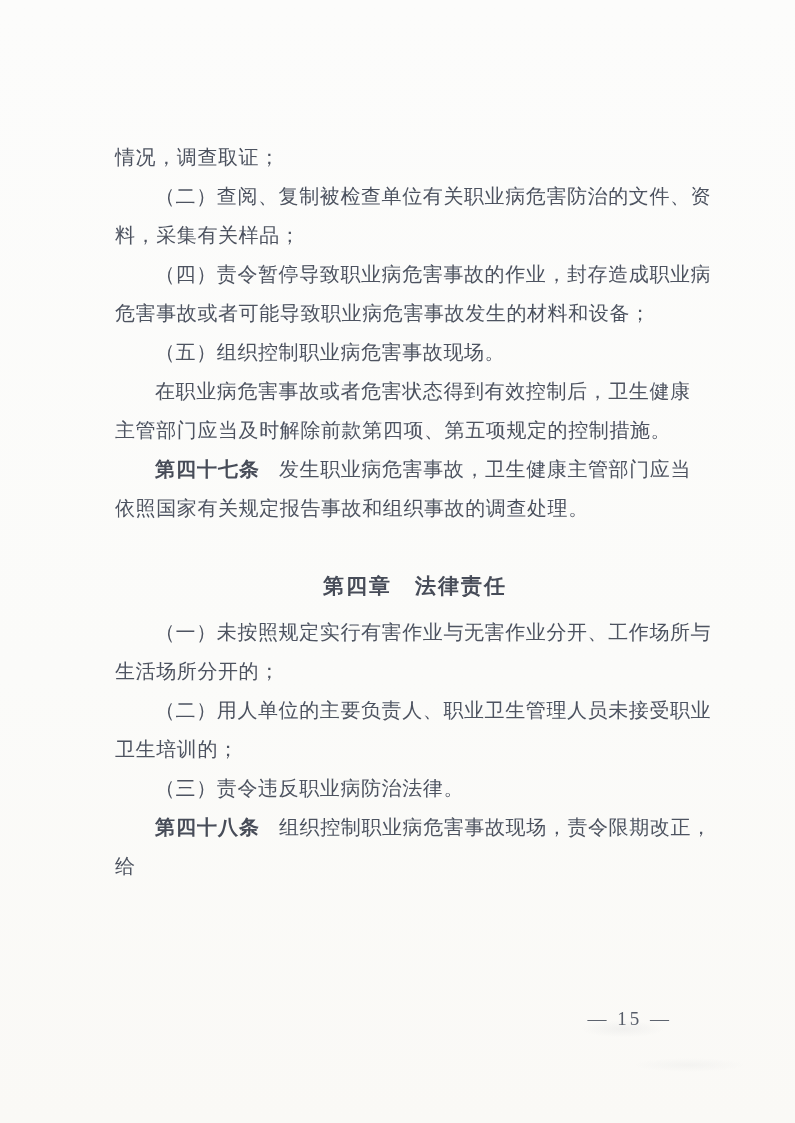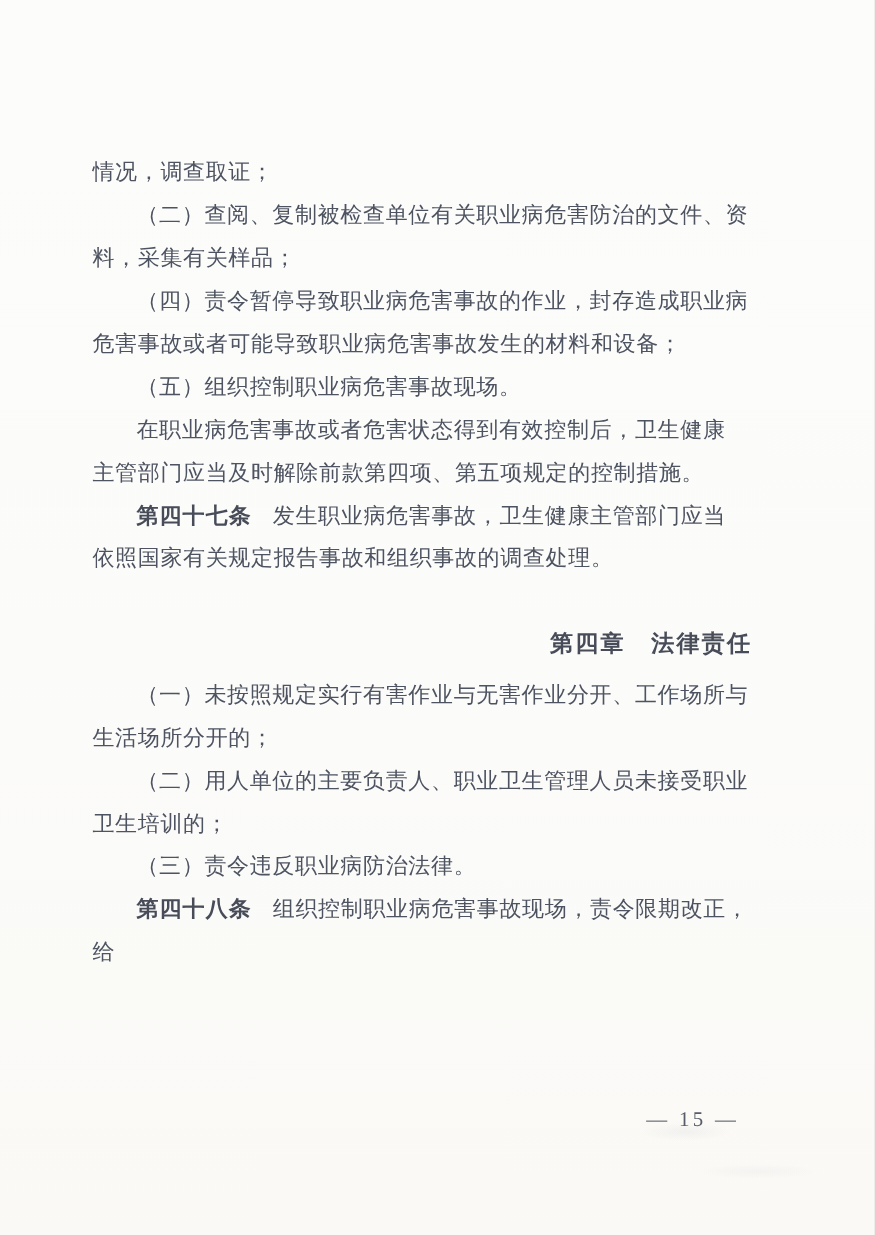--- a/index.html
+++ b/index.html
@@ -13,21 +13,21 @@
     height: 1123px;
     margin: 0 auto;
     background: linear-gradient(180deg, #fcfcfb 0%, #fbfbf9 60%, #faf9f6 100%);
     overflow: hidden;
     font-family: "Liberation Serif", "DejaVu Serif", serif;
     color: #4d5360;
   }
   .doc-body {
     position: absolute;
     top: 138px;
-    left: 84px;
+    left: 115px;
     width: 600px;
     font-size: 20px;
     line-height: 39px;
     letter-spacing: 0.6px;
     text-align: left;
   }
   .doc-body p {
     margin: 0;
     white-space: pre-line;
   }
@@ -39,21 +39,21 @@
   }
   .article-term {
     font-family: "Liberation Sans", "DejaVu Sans", sans-serif;
     font-weight: bold;
     color: #474c58;
     margin-right: 0.95em;
     letter-spacing: 1px;
   }
   .chapter-heading {
     margin: 38px 0 8px 0 !important;
-    text-align: right;
+    text-align: center;
     text-indent: 0 !important;
     font-family: "Liberation Sans", "DejaVu Sans", sans-serif;
     font-weight: bold;
     font-size: 21px;
     color: #474c58;
     letter-spacing: 2px;
   }
   .page-number {
     position: absolute;
     top: 1008px;

